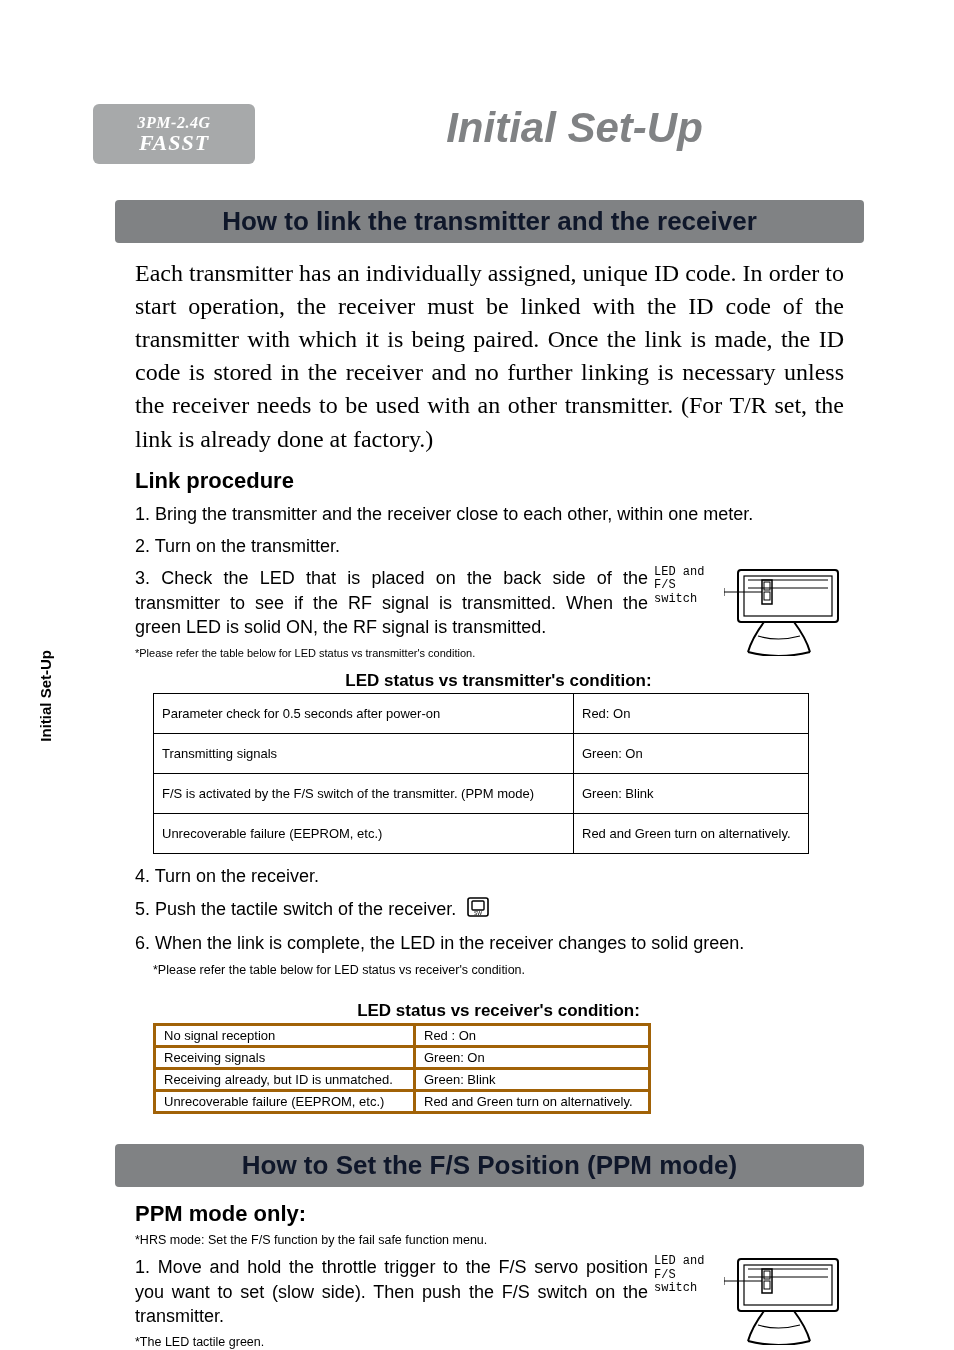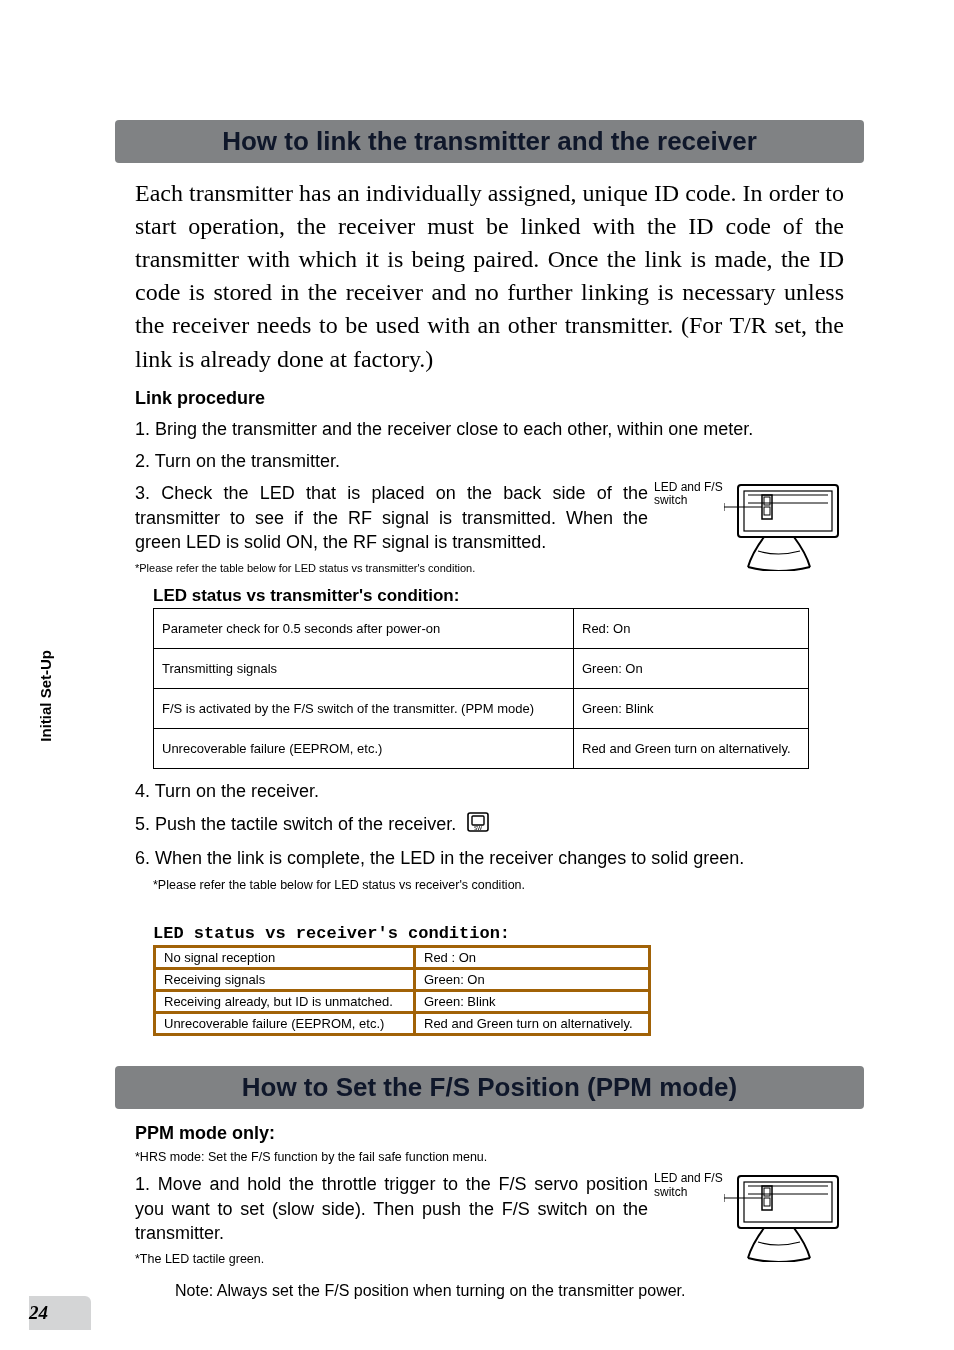--- a/index.html
+++ b/index.html
@@ -40,30 +40,30 @@
     font-weight: bold;
     font-family: Arial, Helvetica, sans-serif;
     padding: 6px 14px;
     border-radius: 4px;
     text-align: center;
     margin: 10px 0 14px 0;
   }
 
   .intro { font-family: "Times New Roman", Times, serif; font-size: 24px; line-height: 1.38; margin: 10px 20px 12px 20px; text-align: justify; }
 
-  .subhead { font-weight: bold; font-size: 18px; margin: 6px 20px 6px 20px; font-family: Arial, Helvetica, sans-serif; }
+  .subhead { font-weight: bold; font-size: 22px; margin: 6px 20px 6px 20px; font-family: Arial, Helvetica, sans-serif; }
 
   .step { font-size: 18px; margin: 8px 20px 8px 20px; font-family: Arial, Helvetica, sans-serif; line-height: 1.35; }
   .step-flex { display: flex; align-items: flex-start; gap: 6px; }
   .step-flex .txt { flex: 1; text-align: justify; }
 
   .fineprint { font-size: 12.5px; margin: 2px 20px 4px 38px; font-family: Arial, Helvetica, sans-serif; }
   .fineprint.tight { margin-left: 38px; }
 
-  .subhead2 { font-weight: bold; font-size: 17px; margin: 6px 20px 2px 38px; font-family: Arial, Helvetica, sans-serif; }
+  .subhead2 { font-weight: bold; font-size: 17px; margin: 6px 20px 2px 38px; font-family: Arial, Helvetica, sans-serif; text-align: center; }
 
   .tbl { border-collapse: collapse; margin: 2px 20px 10px 38px; font-size: 13px; font-family: Arial, Helvetica, sans-serif; }
   .tbl td { border: 1px solid #000; padding: 12px 8px; }
 
   .tbl2 { border-collapse: collapse; margin: 2px 20px 10px 38px; font-size: 13px; font-family: Arial, Helvetica, sans-serif; }
   .tbl2 td { border: 3px solid #a16207; padding: 2px 8px; }
 
   .side-tab {
     position: absolute; left: 37px; top: 650px;
     writing-mode: vertical-rl; text-orientation: mixed;
@@ -73,35 +73,42 @@
 
   .page-num-box {
     position: absolute; left: 29px; bottom: 34px;
     width: 62px; height: 34px;
     background: #d4d5d6;
     border-top-right-radius: 6px;
     display: flex; align-items: center; justify-content: flex-start;
     font-style: italic; font-weight: bold; font-family: Georgia, serif; font-size: 19px;
   }
 
-  .fig-wrap { flex: 0 0 190px; position: relative; font-size: 12px; font-family: Liberation Sans, sans-serif; }
+  .fig-wrap { flex: 0 0 190px; position: relative; font-size: 12px; font-family: Liberation Mono, monospace; }
   .fig-label { position: absolute; left: 0; top: 0; width: 70px; line-height: 1.1; }
   .fig-svg { position: absolute; right: 0; top: 0; }
 
   .btn-icon { display: inline-block; vertical-align: middle; margin-left: 6px; }
 
   .note-line { font-size: 16px; margin: 12px 20px 4px 60px; font-family: Arial, Helvetica, sans-serif; }
 
   .sec2-area { margin-top: 30px; }
 </style>
 </head>
 <body>
 
 <div class="page">
 
+  <div class="header-row">
+    <div class="badge-box">
+      <div class="badge-top">3PM-2.4G</div>
+      <div class="badge-bot">FASST</div>
+    </div>
+    <div class="page-title">Initial Set-Up</div>
+  </div>
 
   <div class="section-bar">How to link the transmitter and the receiver</div>
 
   <p class="intro">Each transmitter has an individually assigned, unique ID code. In order to start operation, the receiver must be linked with the ID code of the transmitter with which it is being paired. Once the link is made, the ID code is stored in the receiver and no further linking is necessary unless the receiver needs to be used with an other transmitter. (For T/R set, the link is already done at factory.)</p>
 
   <p class="subhead">Link procedure</p>
 
   <p class="step">1. Bring the transmitter and the receiver close to each other, within one meter.</p>
   <p class="step">2. Turn on the transmitter.</p>
 
@@ -162,21 +169,21 @@
         <rect x="1" y="1" width="20" height="18" rx="2" fill="none" stroke="#000" stroke-width="1.6"></rect>
         <rect x="5" y="4" width="12" height="9" rx="1" fill="none" stroke="#000" stroke-width="1.4"></rect>
         <text x="11" y="18" font-size="5" text-anchor="middle" font-family="Arial">SW</text>
       </svg>
     </span>
   </p>
 
   <p class="step">6. When the link is complete, the LED in the receiver changes to solid green.</p>
   <p class="fineprint tight">*Please refer the table below for LED status vs receiver's condition.</p>
 
-  <p class="subhead2" style="margin-top:32px;font-family:Liberation Mono, monospace;">LED status vs receiver's condition:</p>
+  <p class="subhead2" style="margin-top:24px;">LED status vs receiver's condition:</p>
   <table class="tbl2">
     <tbody>
         <tr>
           <td style="width:260px">No signal reception</td>
           <td style="width:235px">Red : On</td>
         </tr>
     <tr>
           <td>Receiving signals</td>
           <td>Green: On</td>
         </tr>

